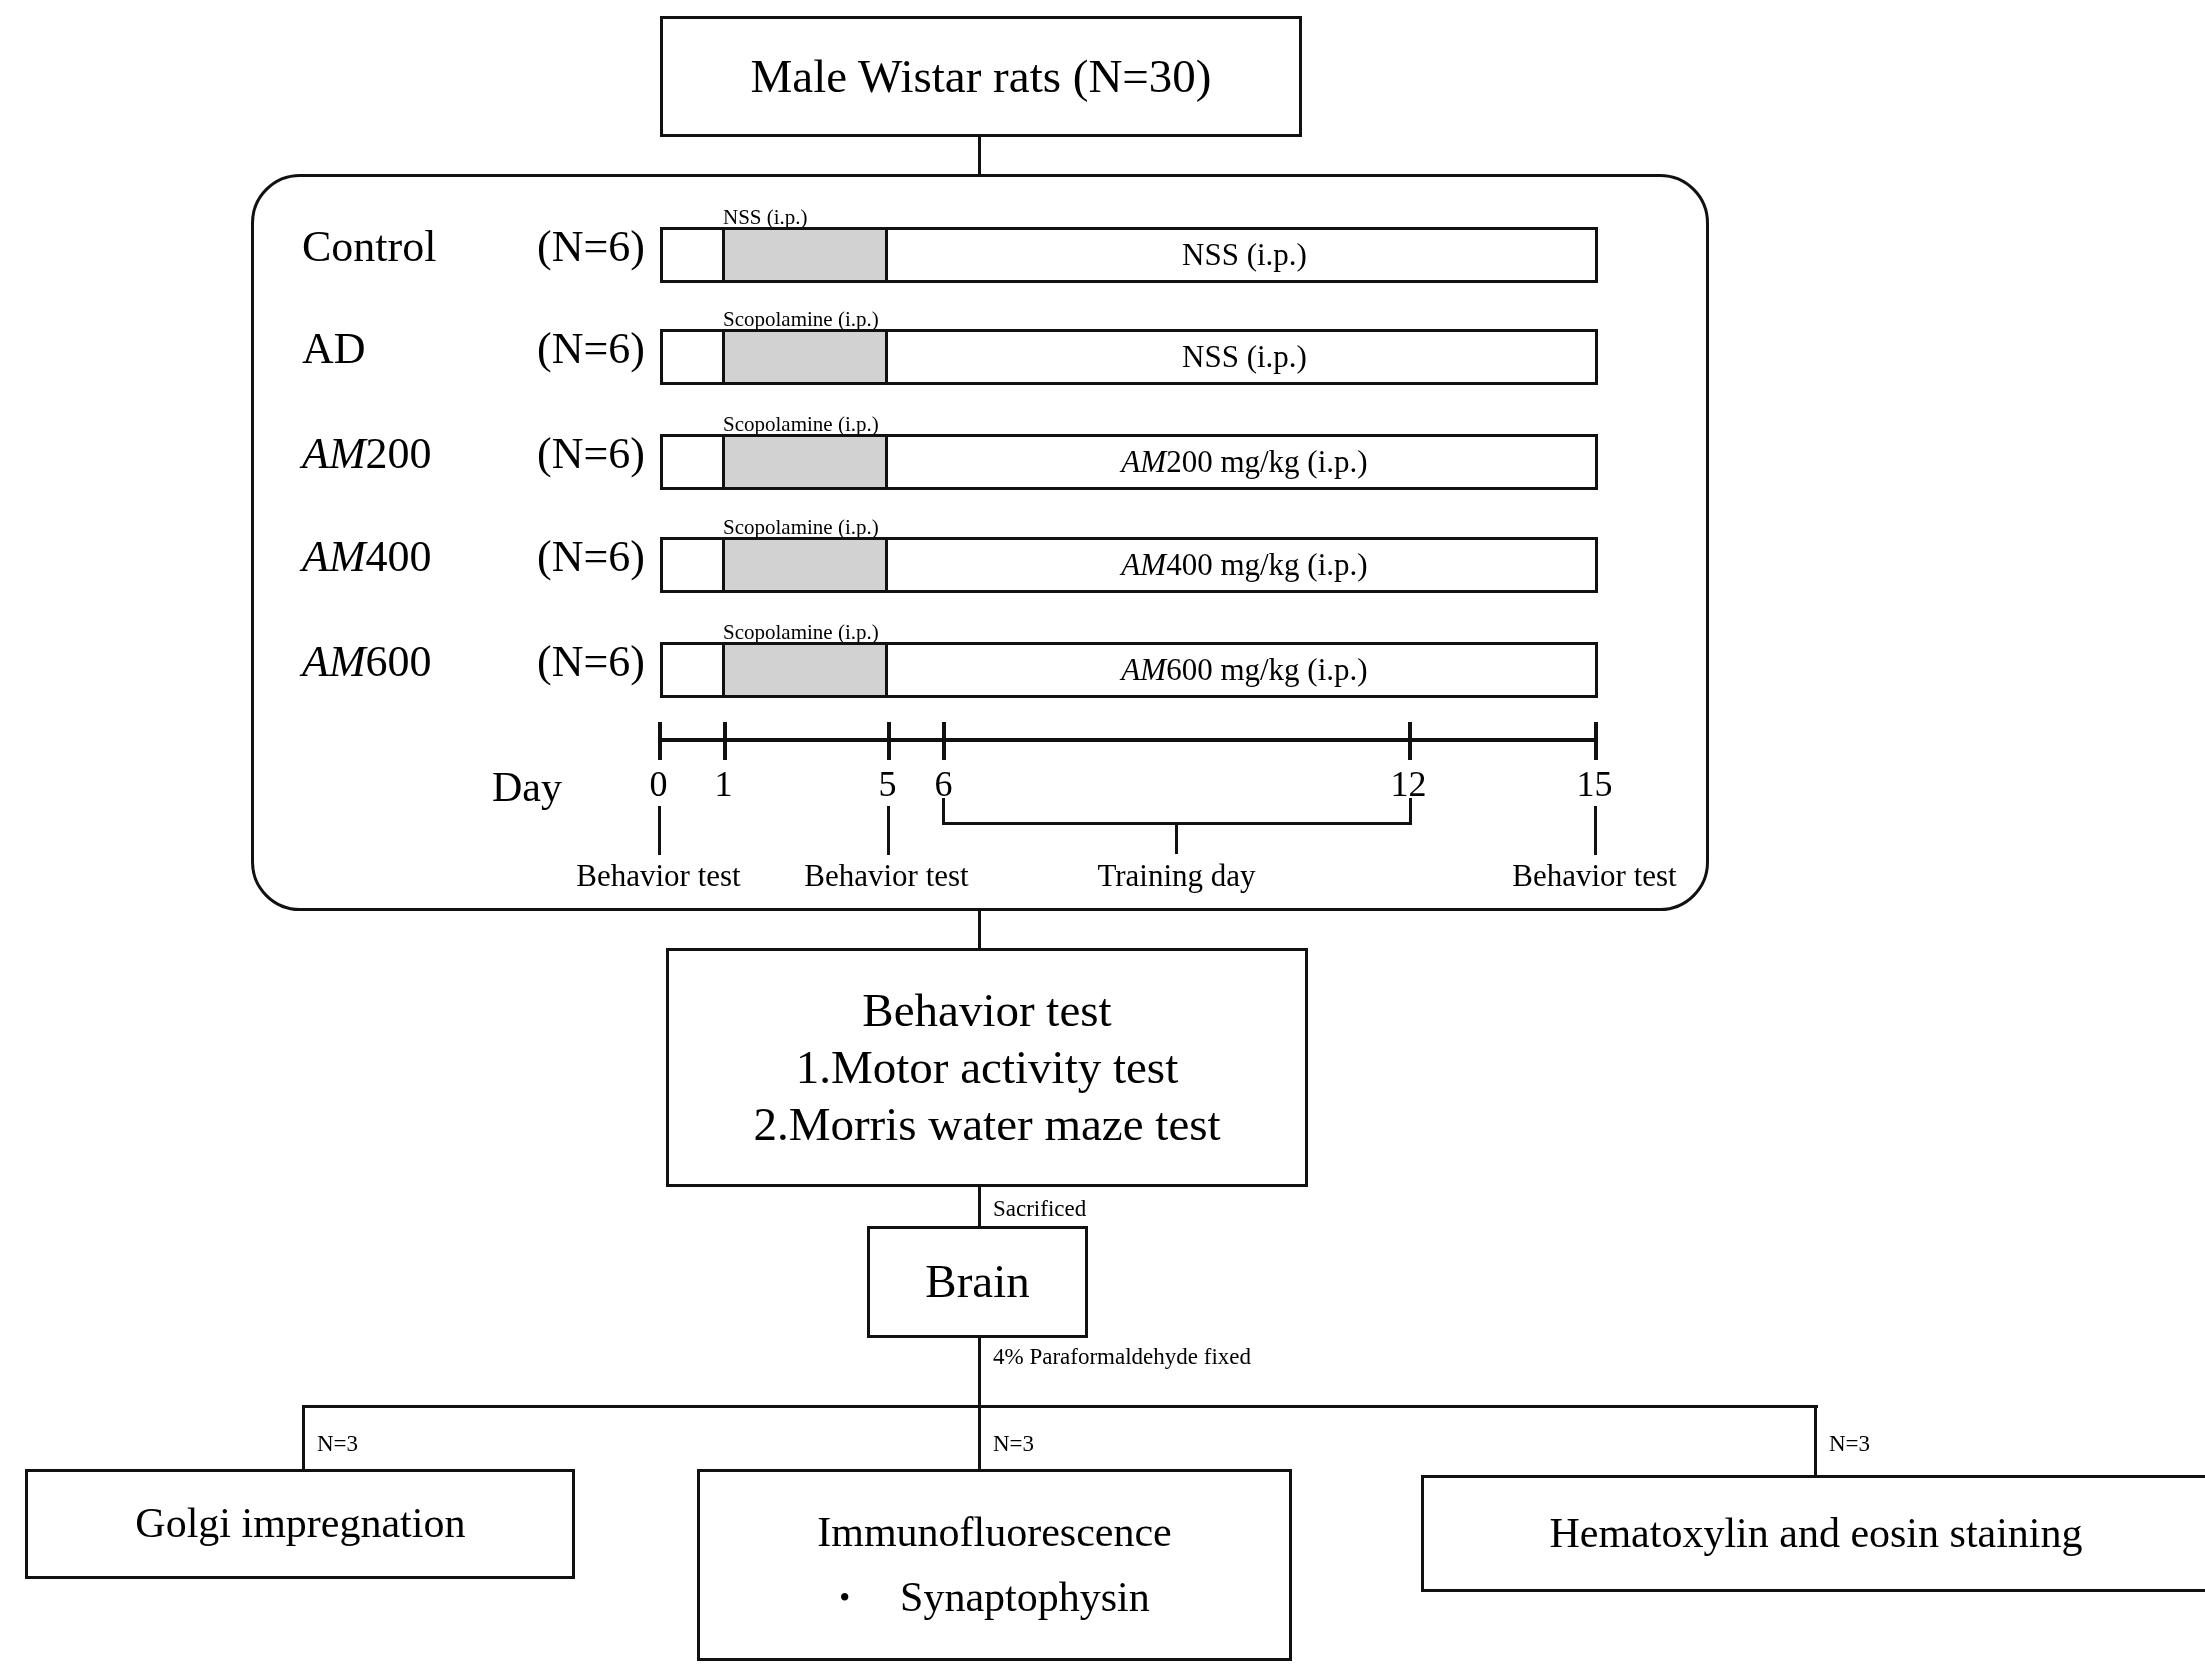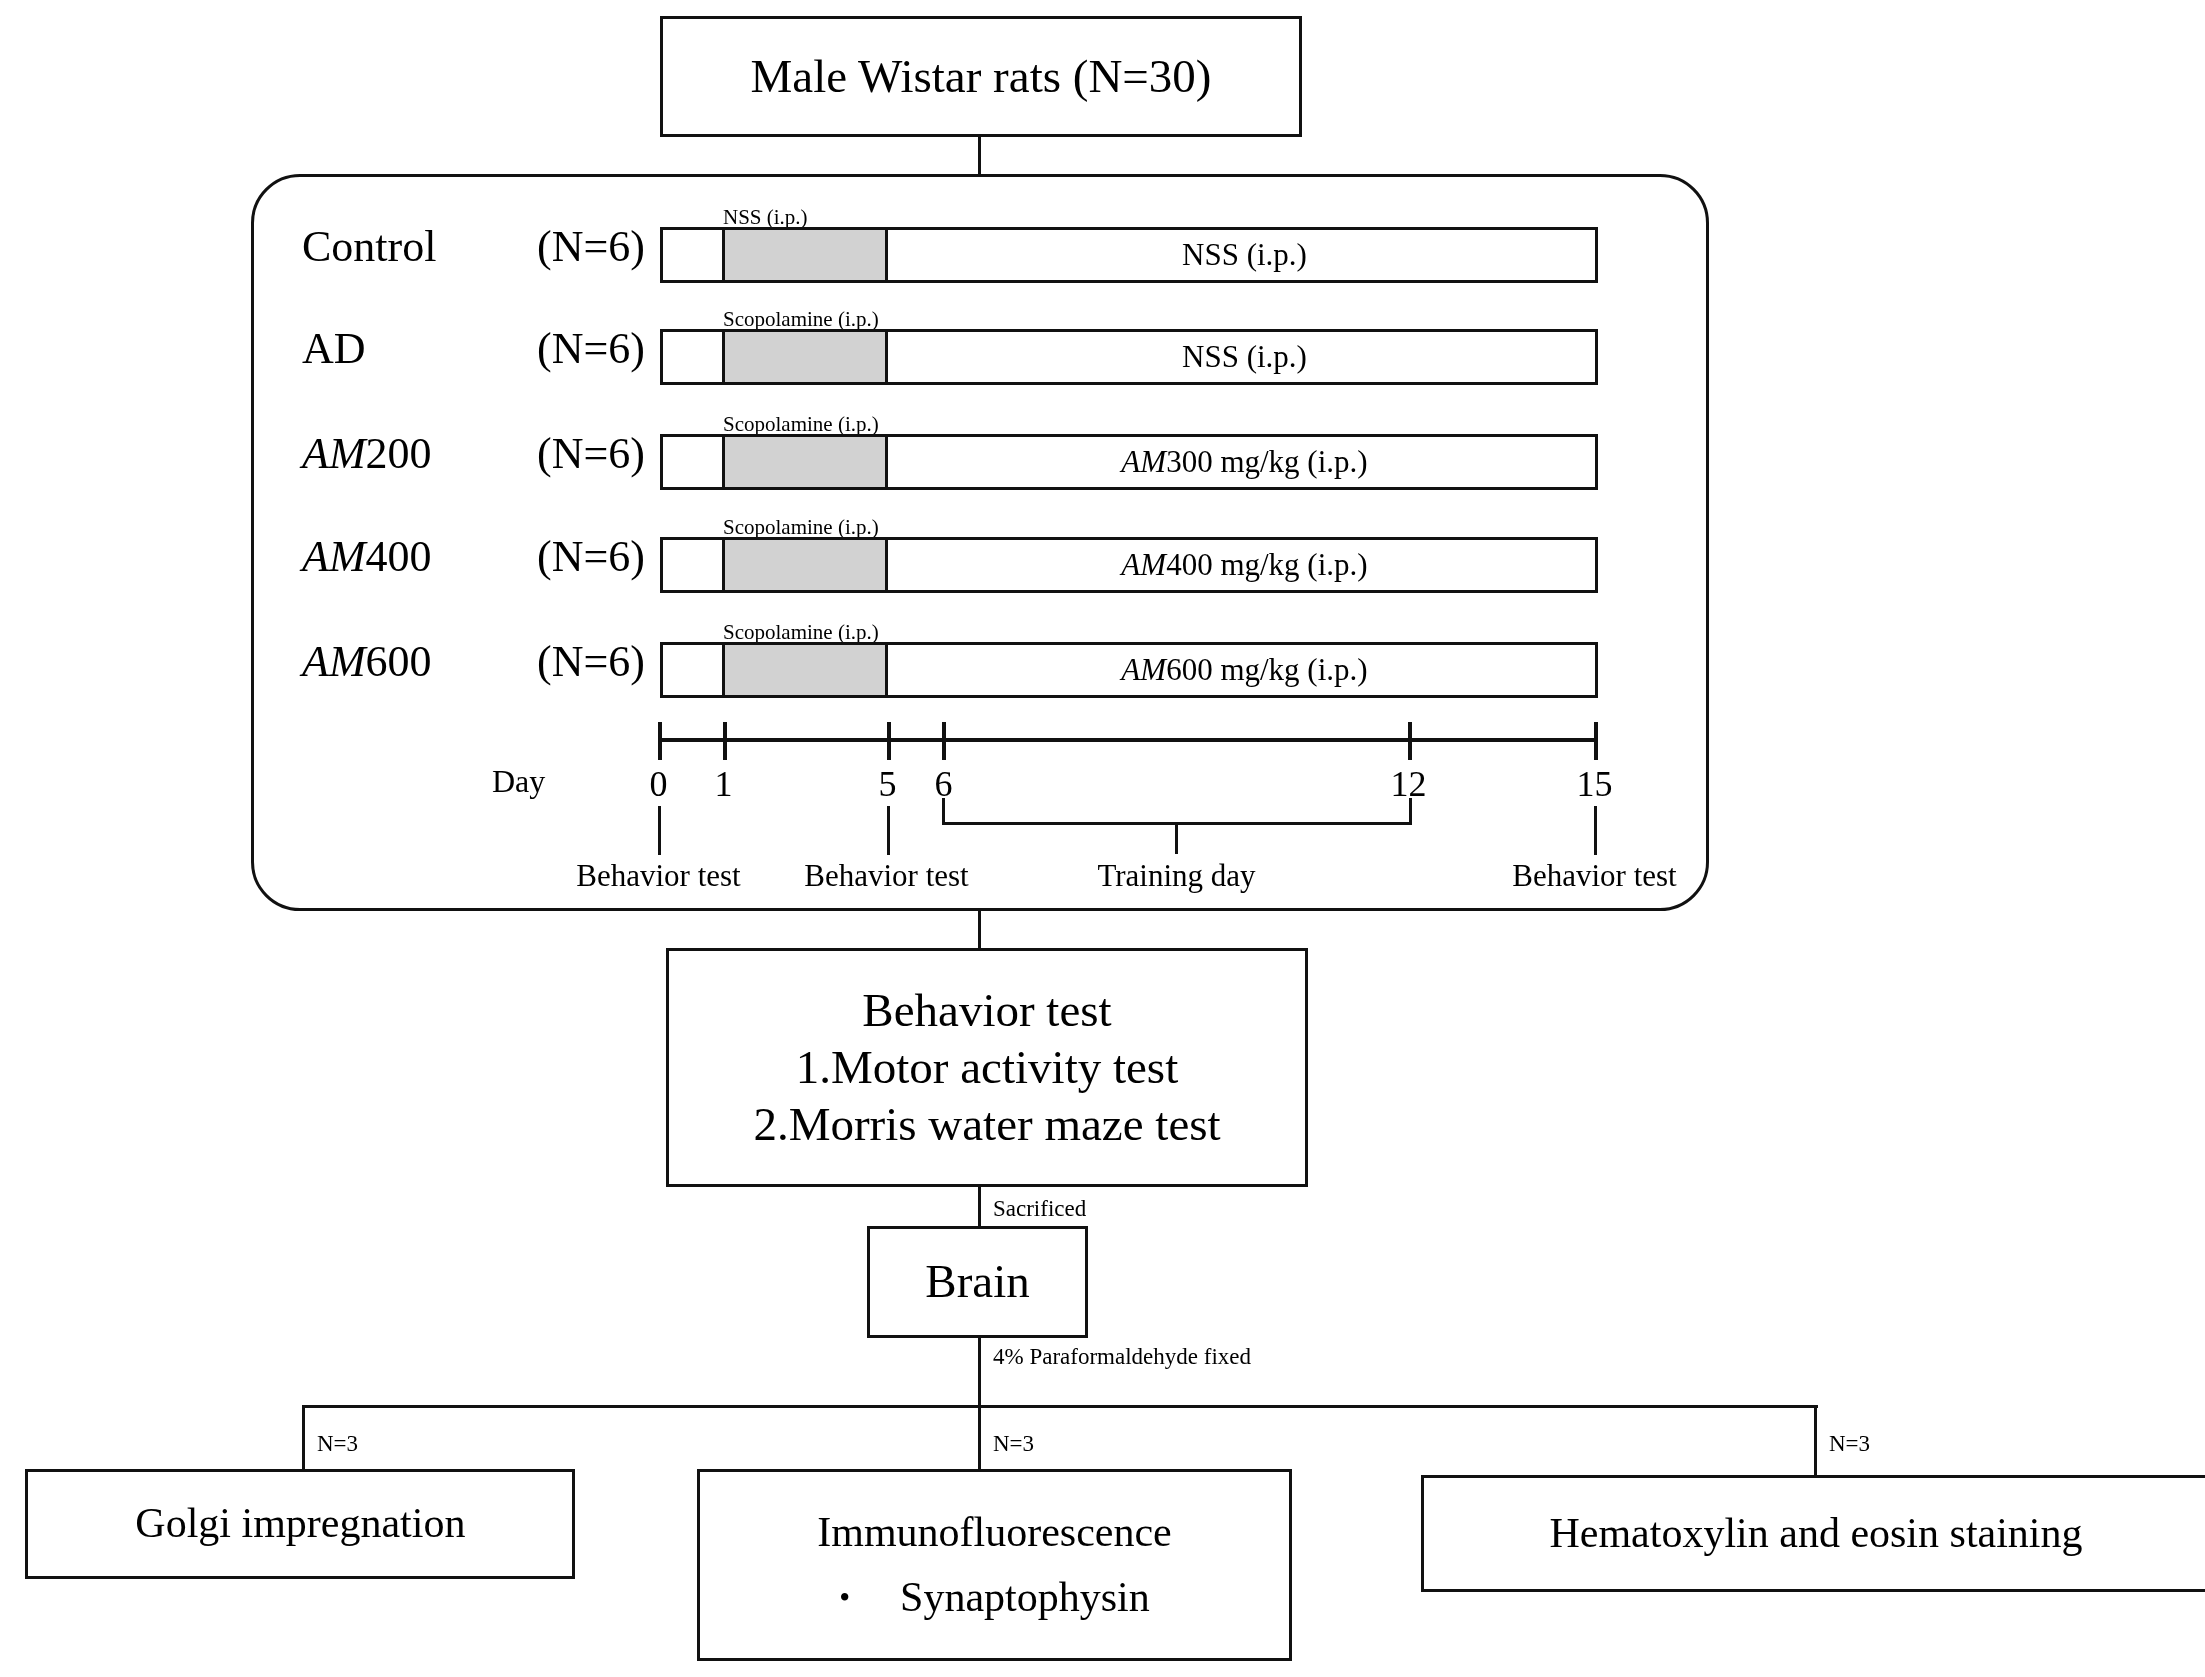--- a/index.html
+++ b/index.html
@@ -28,21 +28,21 @@
   .seg.gray{background:#d2d2d2;border-left:3.1px solid #111;border-right:3.1px solid #111;}
   .bartext{position:absolute;top:0;bottom:0;display:flex;align-items:center;
            justify-content:center;white-space:nowrap;font-size:31px;}
   .bartext .it{font-style:italic;}
 
   .caplabel{position:absolute;font-size:21px;white-space:nowrap;}
 
   .axis{position:absolute;background:#111;height:3.9px;}
   .tick{position:absolute;background:#111;width:3.9px;}
   .daynum{position:absolute;font-size:36px;text-align:center;white-space:nowrap;}
-  .daytitle{position:absolute;font-size:32px;white-space:nowrap;}
+  .daytitle{position:absolute;font-size:42px;white-space:nowrap;}
   .stem{position:absolute;background:#111;width:3.1px;}
   .evlabel{position:absolute;font-size:31px;white-space:nowrap;text-align:center;}
 
   .brk{position:absolute;box-sizing:border-box;border:3.9px solid #111;
        border-top:none;height:27px;}
   .brkstem{position:absolute;background:#111;width:3.1px;}
 
   .boxtext{font-size:47px;line-height:1.22;}
   .boxtext.sm{font-size:42px;}
   .edge-label{position:absolute;font-size:23px;white-space:nowrap;}
@@ -88,21 +88,21 @@
   <div class="rowlabel" style="left:286px;top:432px;width:352px;">
     <span class="it">AM</span><span class="nm">200</span>
     <span class="par">(N=6)</span>
   </div>
   <div class="caplabel" style="left:707px;top:412px;">Scopolamine (i.p.)</div>
   <div class="bar" style="left:644px;top:434px;width:938px;height:56px;">
     <div class="seg gray" style="left:59px;width:166px;"></div>
   </div>
   <div class="bartext" style="left:875px;top:434px;width:707px;height:56px;">
     <span class="it">AM</span>
-      <span> 300 mg/kg  (i.p.)</span>
+      <span> 200 mg/kg  (i.p.)</span>
   </div>
 
   <div class="rowlabel" style="left:286px;top:535px;width:352px;">
     <span class="it">AM</span><span class="nm">400</span>
     <span class="par">(N=6)</span>
   </div>
   <div class="caplabel" style="left:707px;top:515px;">Scopolamine (i.p.)</div>
   <div class="bar" style="left:644px;top:537px;width:938px;height:56px;">
     <div class="seg gray" style="left:59px;width:166px;"></div>
   </div>

